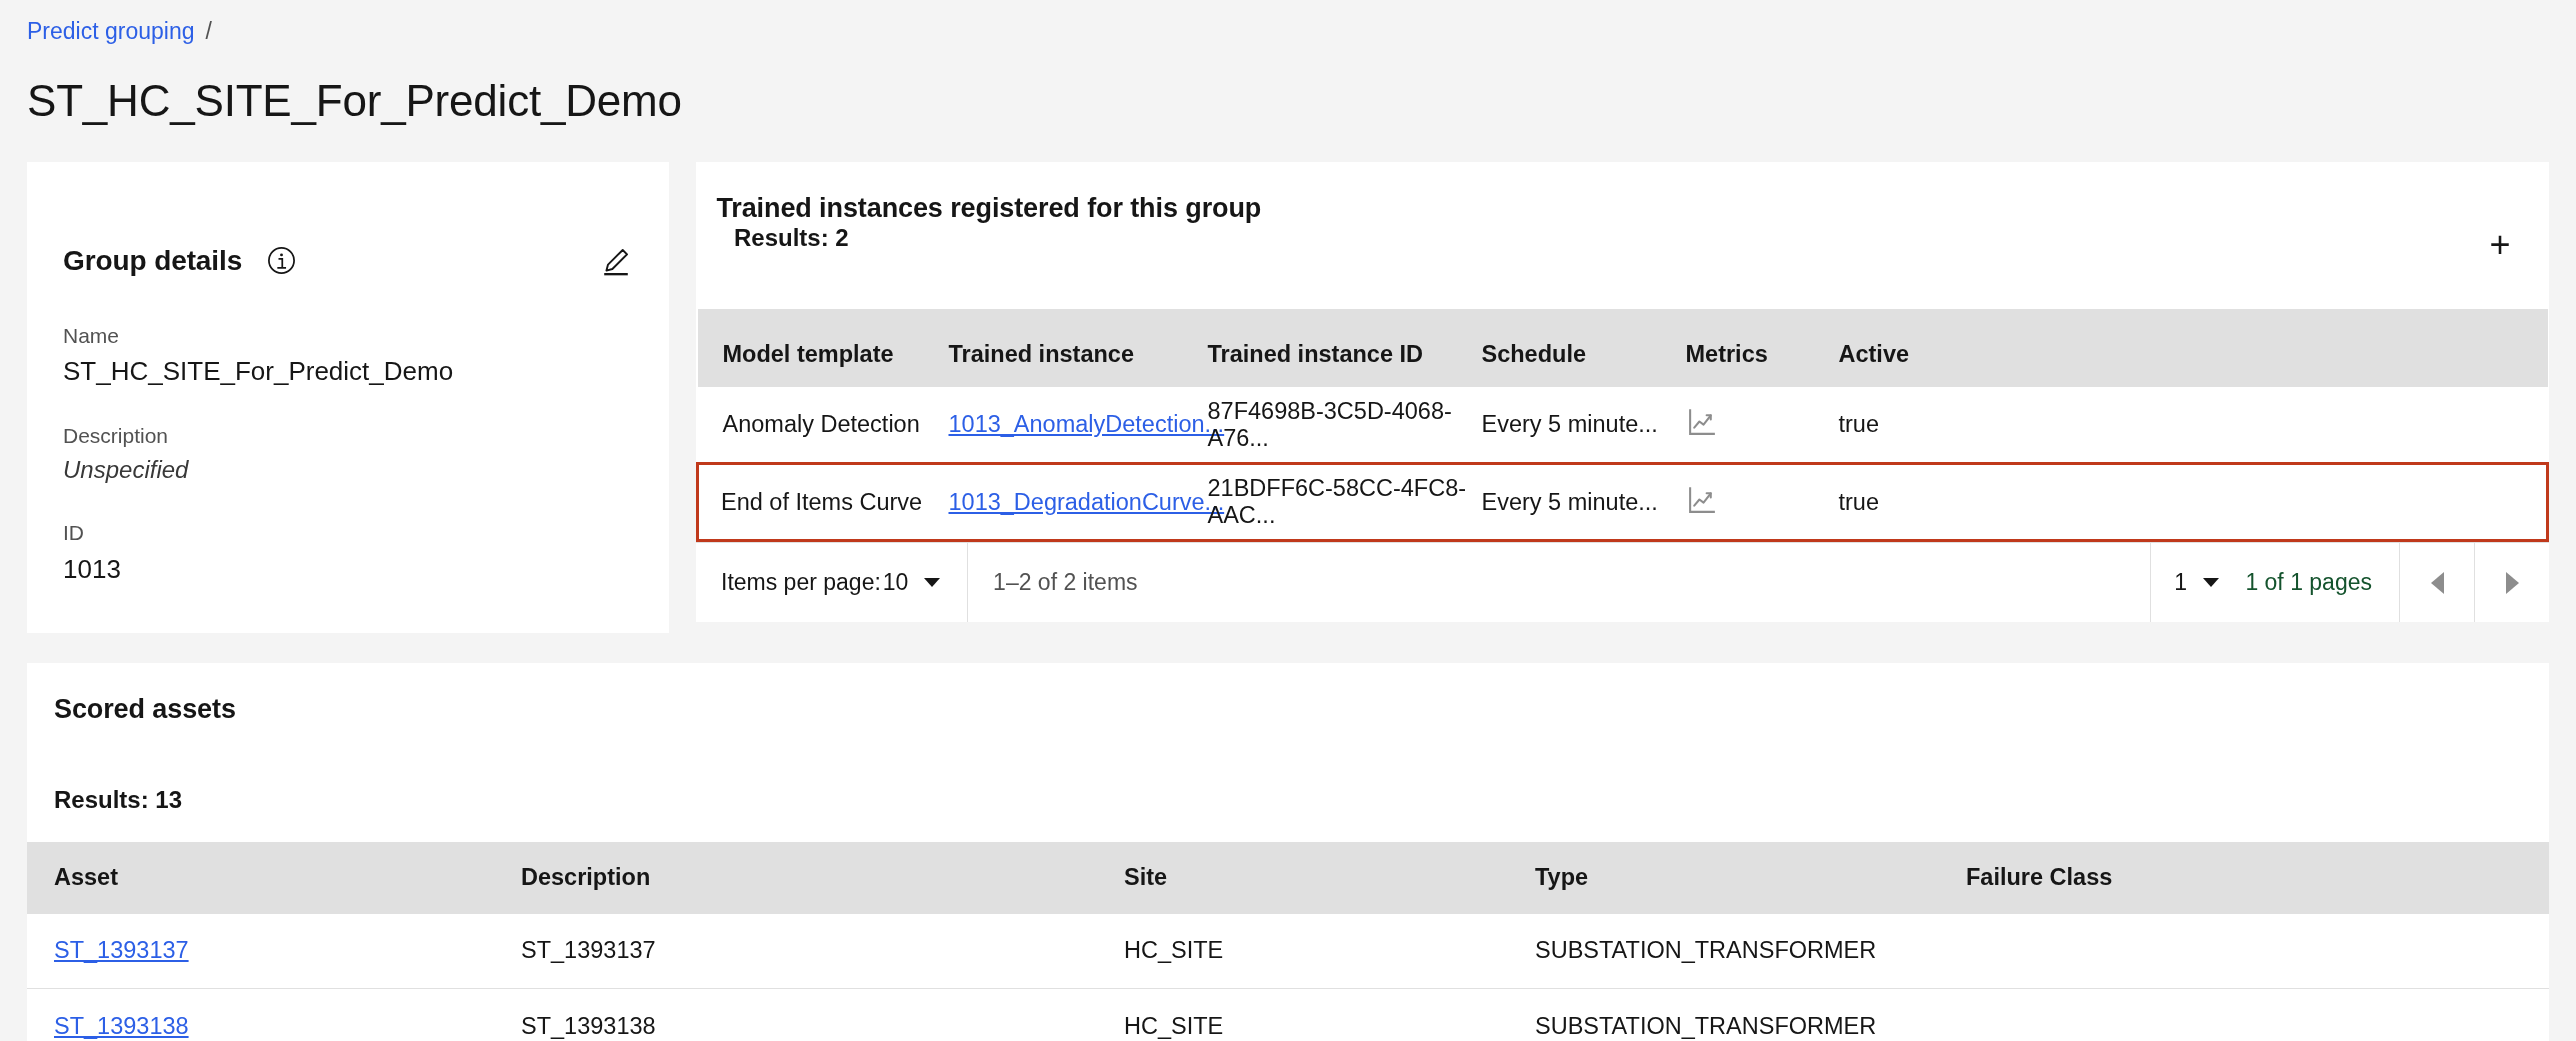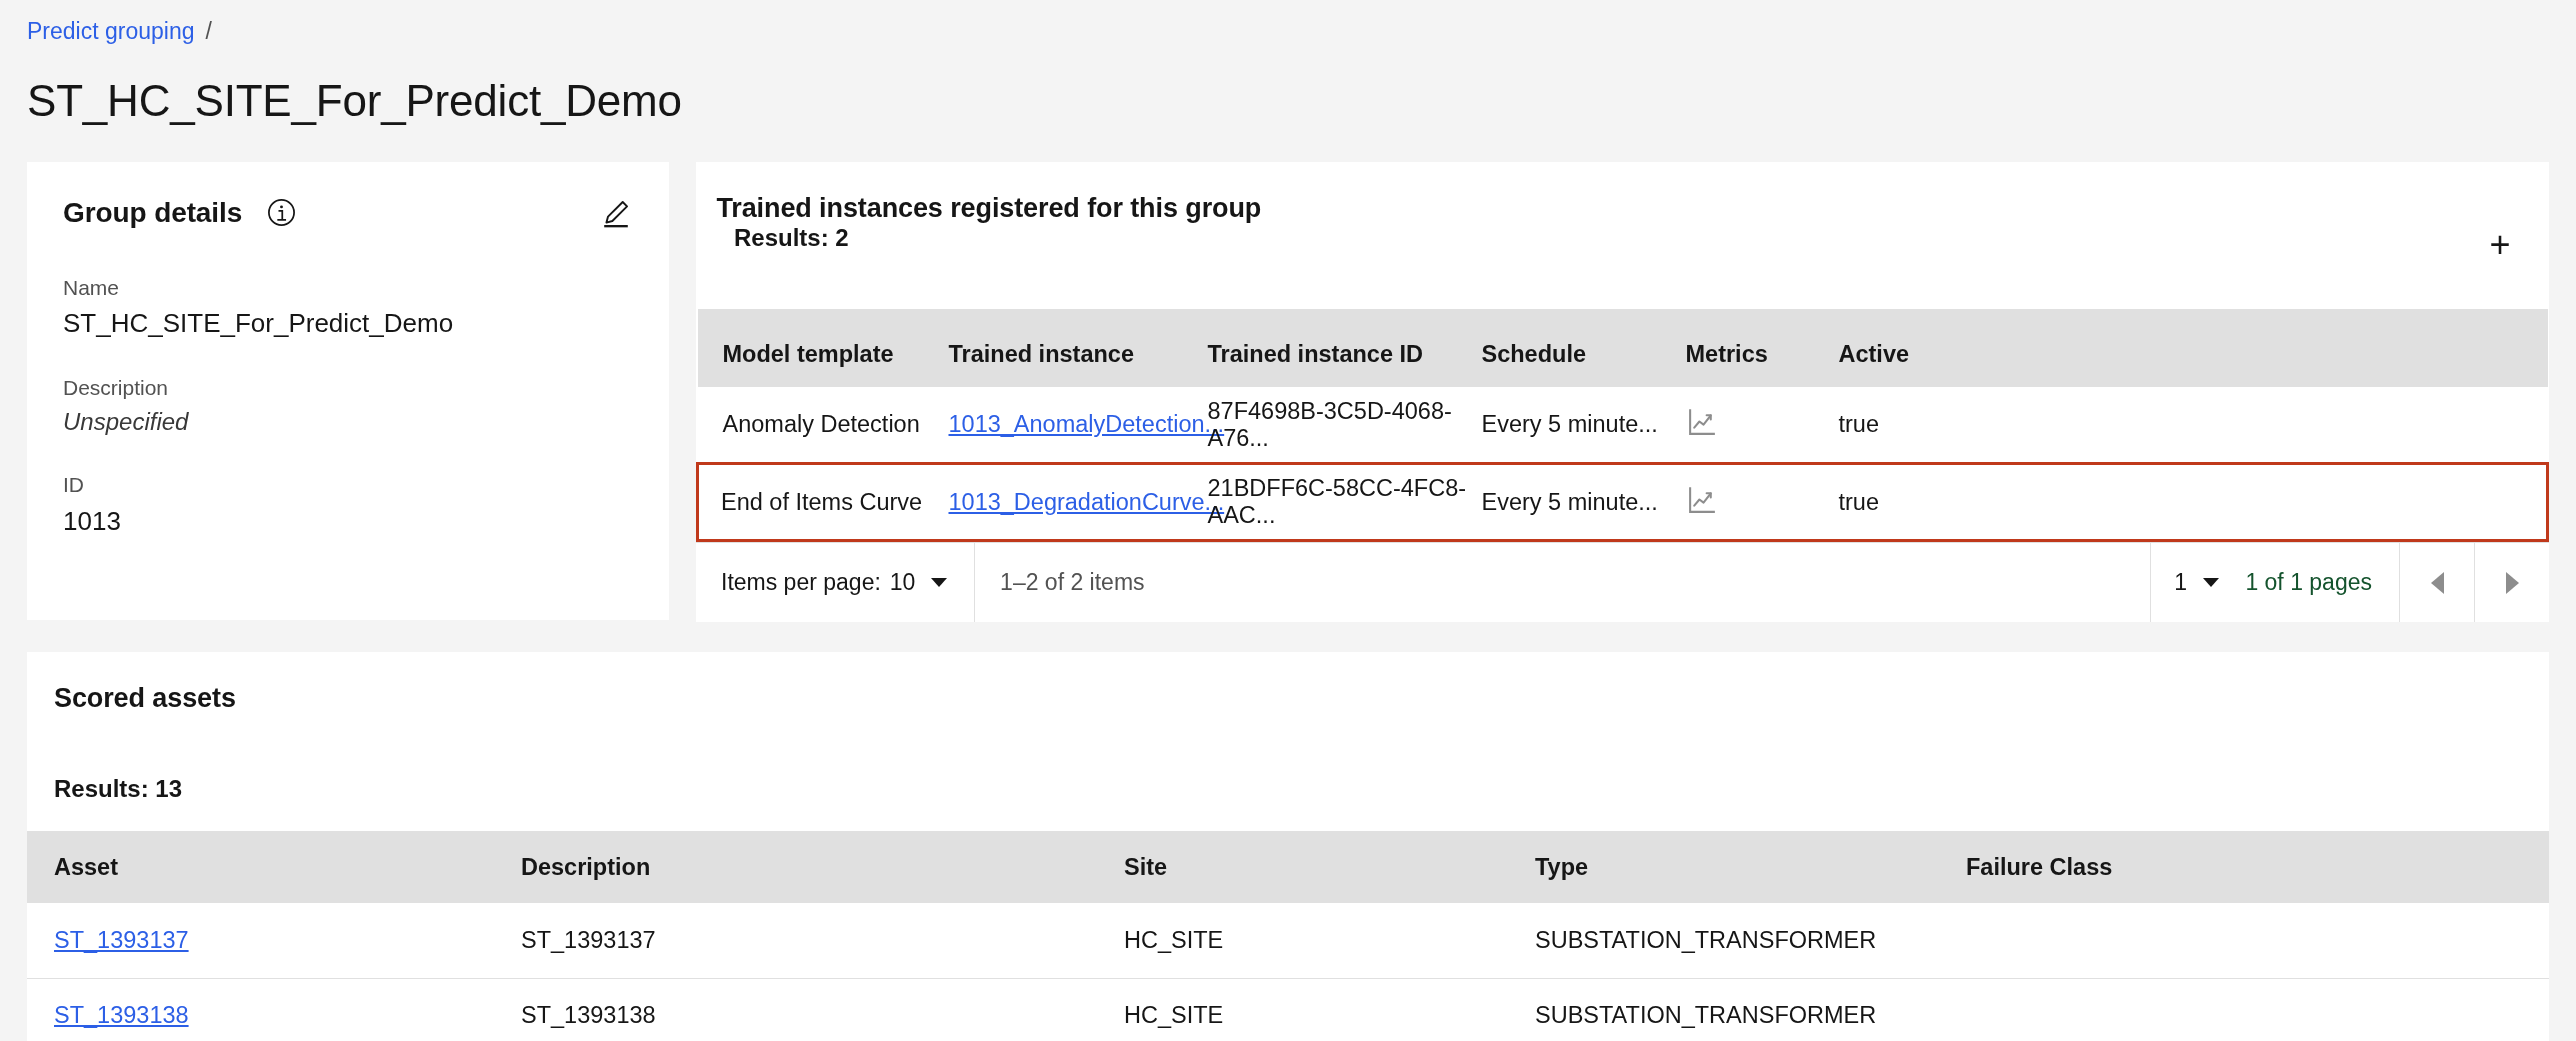--- a/index.html
+++ b/index.html
@@ -51,20 +51,21 @@
     background: #ffffff;
     padding: 34px 36px 47px 36px;
     min-height: 458px;
     flex: 0 0 auto;
   }
   .group-card-head {
     display: flex;
     align-items: center;
     gap: 0;
     margin-bottom: 44px;
+    margin-top: 48px;
   }
   .group-card-title {
     font-size: 28px;
     font-weight: 700;
     letter-spacing: -0.1px;
   }
   .info-icon {
     margin-left: 23.5px;
     width: 31px;
     height: 31px;
@@ -196,21 +197,21 @@
     align-items: center;
     height: 80px;
     background: #ffffff;
     border-top: 0.8px solid #e0e0e0;
     font-size: 23px;
     color: #161616;
   }
   .pg-left {
     display: flex;
     align-items: center;
-    gap: 9px;
+    gap: 2px;
     padding: 0 27px 0 25px;
     height: 100%;
     border-right: 0.8px solid #e0e0e0;
   }
   .pg-label { font-size: 23px; }
   .pg-select {
     display: inline-flex;
     align-items: center;
     gap: 15.7px;
     cursor: pointer;

